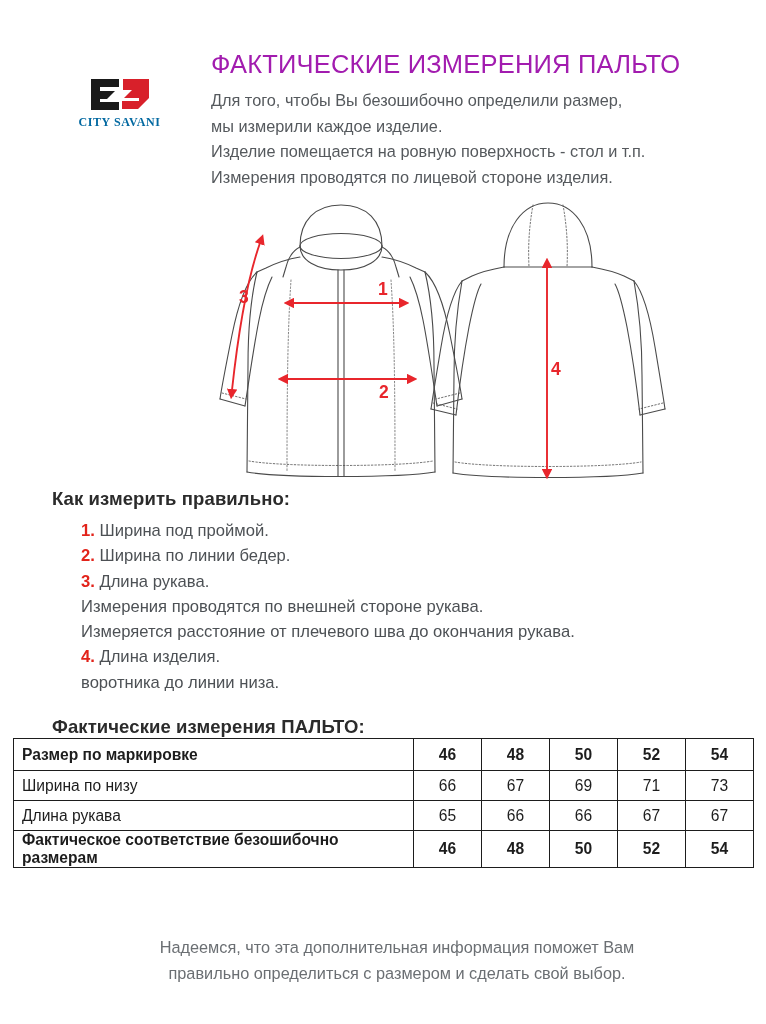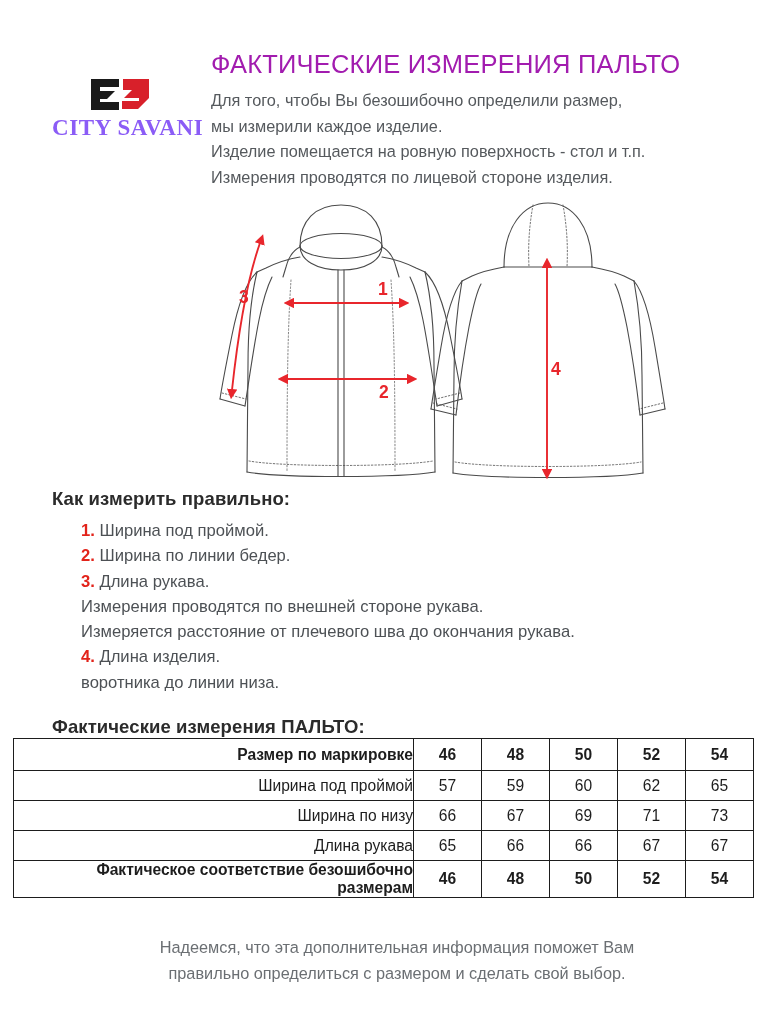--- a/index.html
+++ b/index.html
@@ -32,23 +32,23 @@
   }
   .logo-mark {
     width: 62px;
     height: 33px;
     margin: 0 auto 4px auto;
     display: block;
   }
   .logo-word {
     font-family: "Liberation Serif", serif;
     font-weight: bold;
-    font-size: 23px;
+    font-size: 12px;
     letter-spacing: 0.6px;
-    color: #8b5cf6;
+    color: #0369a1;
     white-space: nowrap;
   }
   .title {
     position: absolute;
     left: 211px;
     top: 50px;
     font-size: 25.5px;
     font-weight: 300;
     letter-spacing: 0.2px;
     color: #a21caf;
@@ -121,21 +121,21 @@
     color: #1d1d1d;
   }
   table.sizes td {
     border: 1px solid #1d1d1d;
     height: 29px;
     text-align: center;
     vertical-align: middle;
     padding: 0;
   }
   table.sizes td.label {
-    text-align: right;
+    text-align: left;
     padding-left: 8px;
   }
   table.sizes tr.head td,
   table.sizes tr.foot td {
     font-weight: bold;
   }
   table.sizes tr.head td,
   table.sizes tr.foot td { height: 31px; }
 
   
@@ -314,28 +314,20 @@
   <tbody>
     <tr class="head">
       <td class="label">Размер по маркировке</td>
       <td>46</td>
       <td>48</td>
       <td>50</td>
       <td>52</td>
       <td>54</td>
     </tr>
 
-    <tr>
-      <td class="label">Ширина под проймой</td>
-      <td>57</td>
-      <td>59</td>
-      <td>60</td>
-      <td>62</td>
-      <td>65</td>
-    </tr>
 
     <tr>
       <td class="label">Ширина по низу</td>
       <td>66</td>
       <td>67</td>
       <td>69</td>
       <td>71</td>
       <td>73</td>
     </tr>
 

